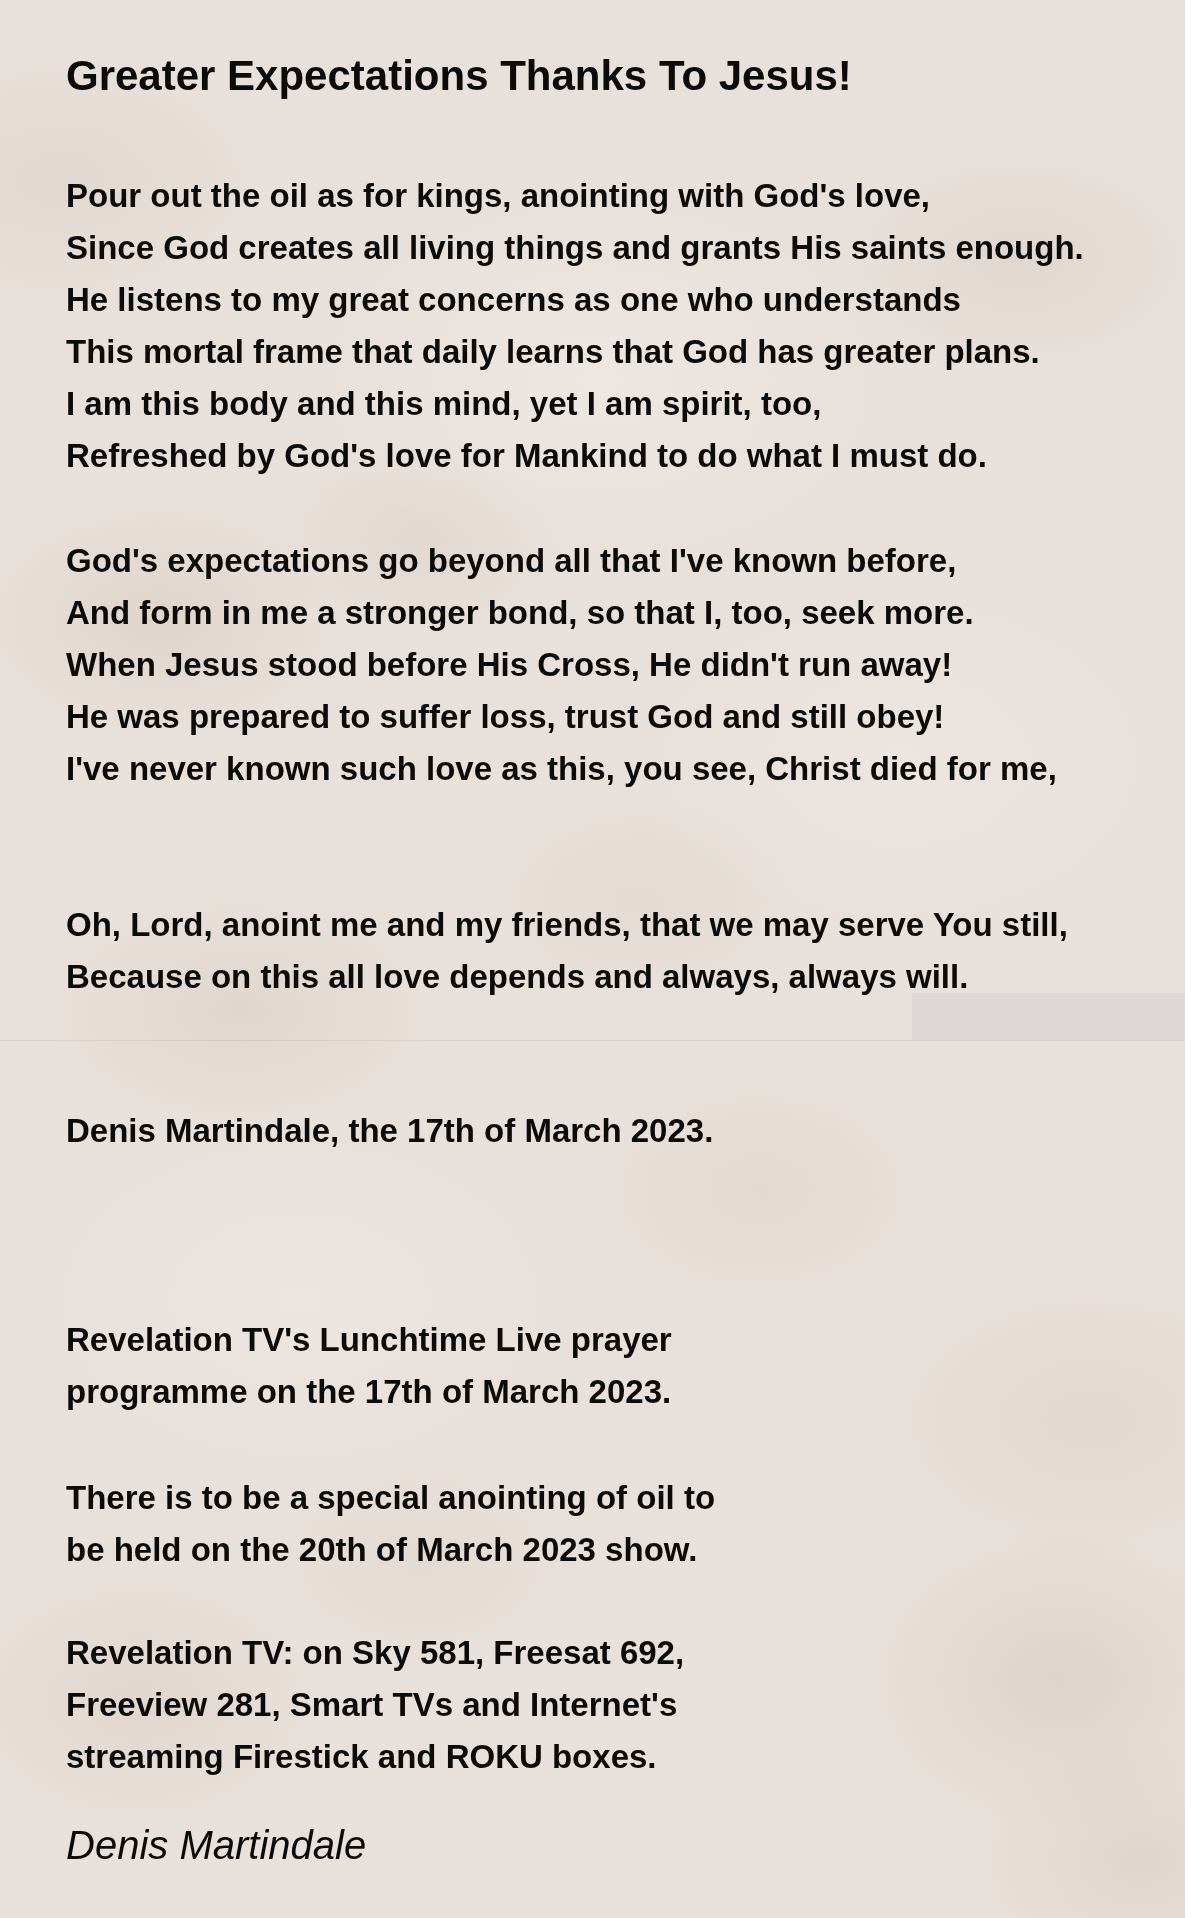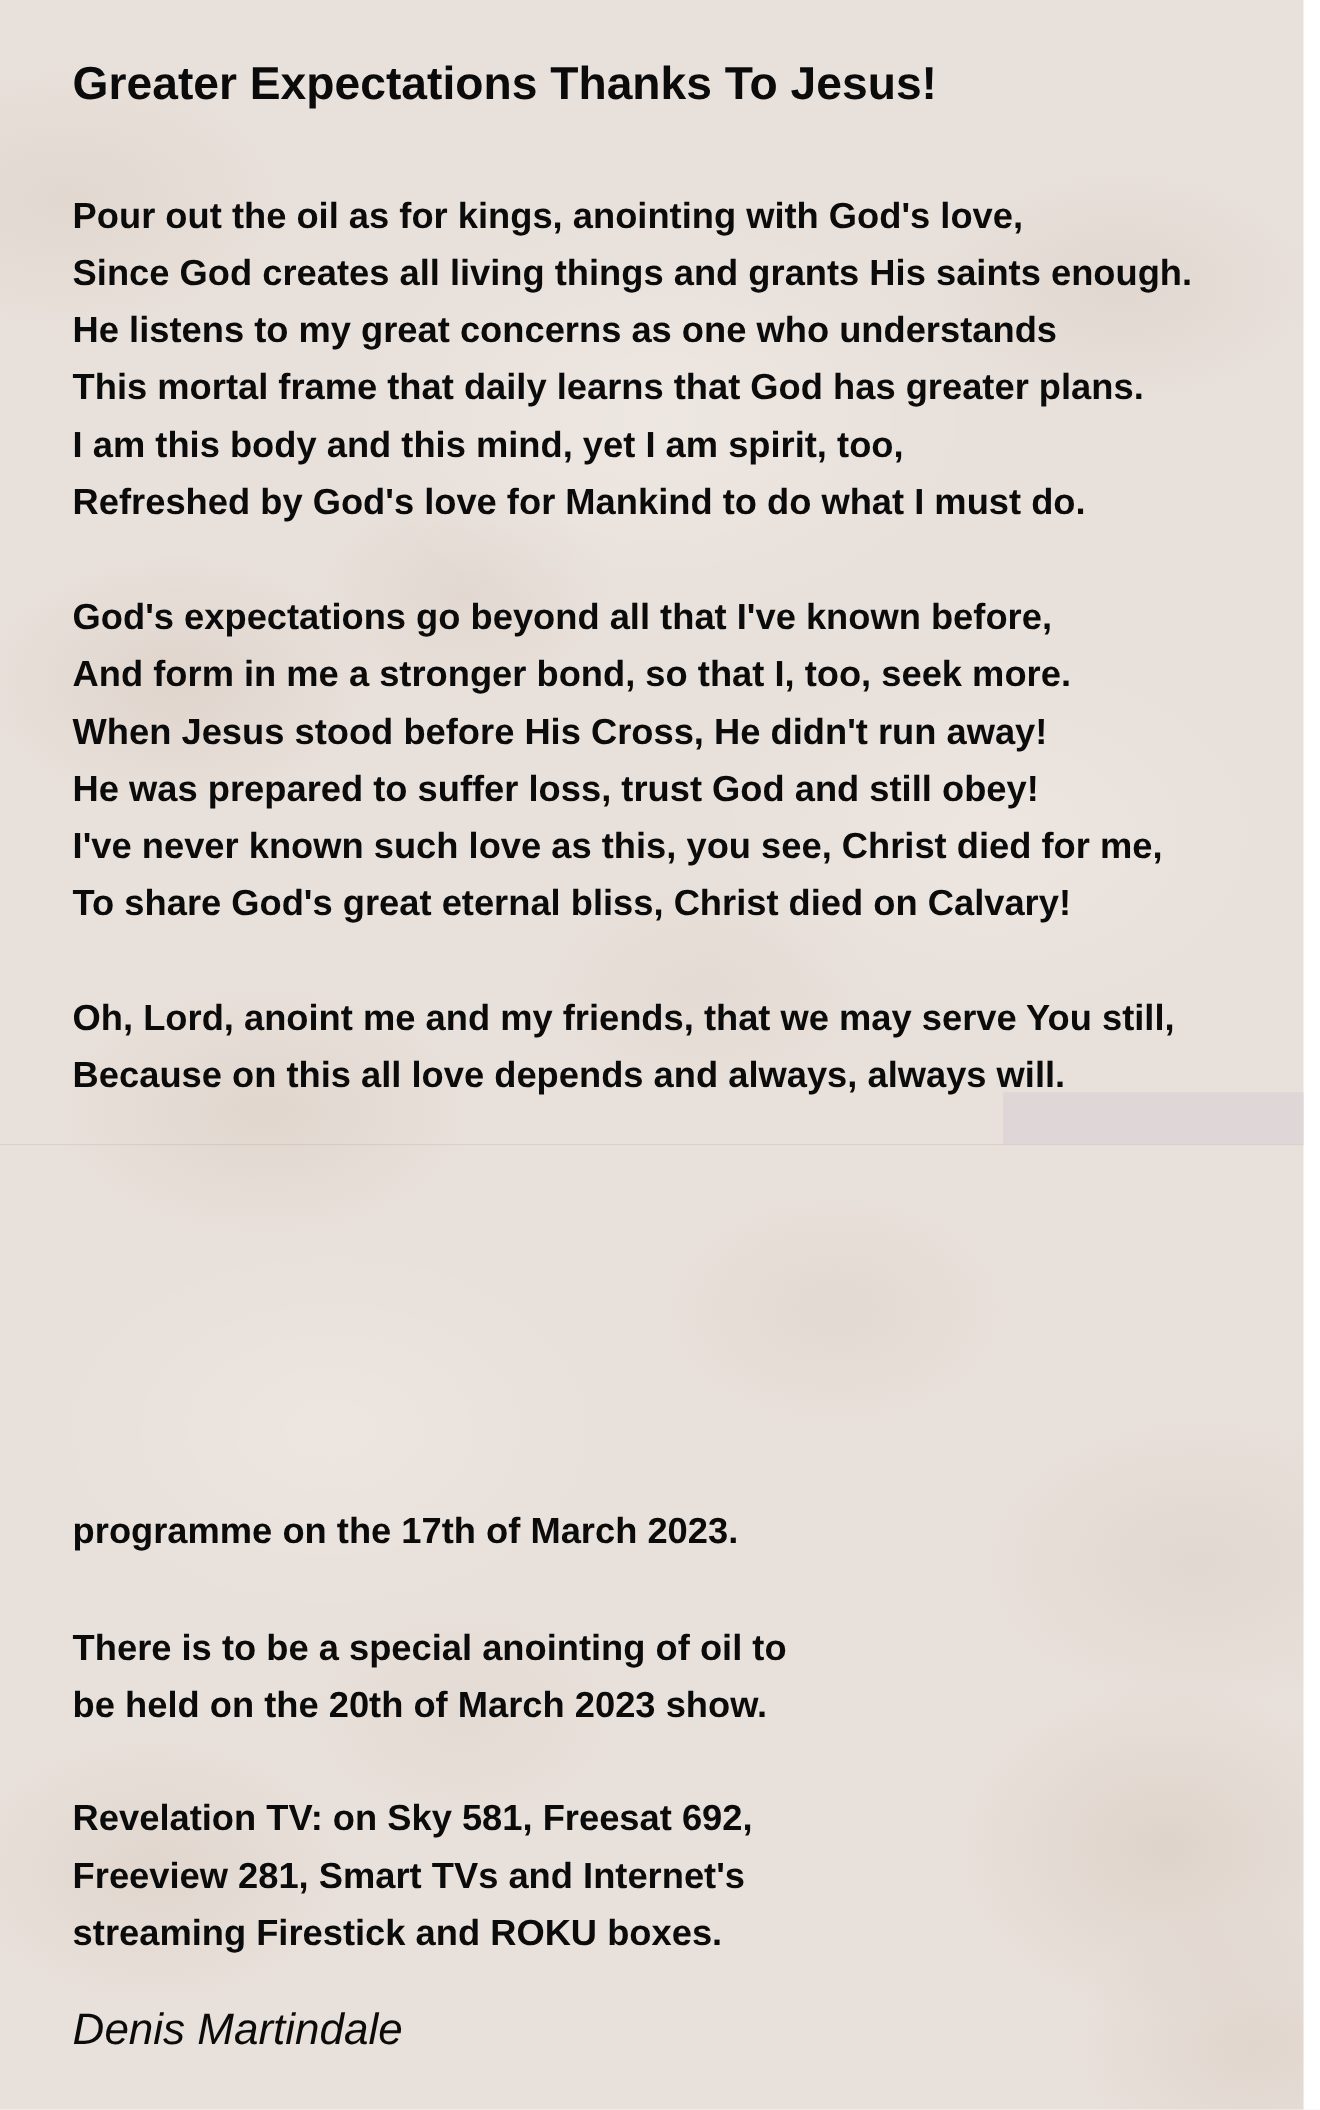--- a/index.html
+++ b/index.html
@@ -89,26 +89,27 @@
   <div class="line body-line" style="top:254px">He listens to my great concerns as one who understands</div>
   <div class="line body-line" style="top:306px">This mortal frame that daily learns that God has greater plans.</div>
   <div class="line body-line" style="top:358px">I am this body and this mind, yet I am spirit, too,</div>
   <div class="line body-line" style="top:410px">Refreshed by God's love for Mankind to do what I must do.</div>
 
   <div class="line body-line" style="top:515px">God's expectations go beyond all that I've known before,</div>
   <div class="line body-line" style="top:567px">And form in me a stronger bond, so that I, too, seek more.</div>
   <div class="line body-line" style="top:619px">When Jesus stood before His Cross, He didn't run away!</div>
   <div class="line body-line" style="top:671px">He was prepared to suffer loss, trust God and still obey!</div>
   <div class="line body-line" style="top:723px">I've never known such love as this, you see, Christ died for me,</div>
-  <div class="line body-line" style="top:775px">To share God's great eternal bliss, Christ died on Calvary!</div>
 
   <div class="line body-line" style="top:879px">Oh, Lord, anoint me and my friends, that we may serve You still,</div>
   <div class="line body-line" style="top:931px">Because on this all love depends and always, always will.</div>
 
+  <div class="line body-line" style="top:1085px">Denis Martindale, the 17th of March 2023.</div>
 
+  <div class="line body-line" style="top:1294px">Revelation TV's Lunchtime Live prayer</div>
   <div class="line body-line" style="top:1346px">programme on the 17th of March 2023.</div>
 
   <div class="line body-line" style="top:1452px">There is to be a special anointing of oil to</div>
   <div class="line body-line" style="top:1504px">be held on the 20th of March 2023 show.</div>
 
   <div class="line body-line" style="top:1607px">Revelation TV: on Sky 581, Freesat 692,</div>
   <div class="line body-line" style="top:1659px">Freeview 281, Smart TVs and Internet's</div>
   <div class="line body-line" style="top:1711px">streaming Firestick and ROKU boxes.</div>
 
   <div class="line signature" style="top:1819px">Denis Martindale</div>

